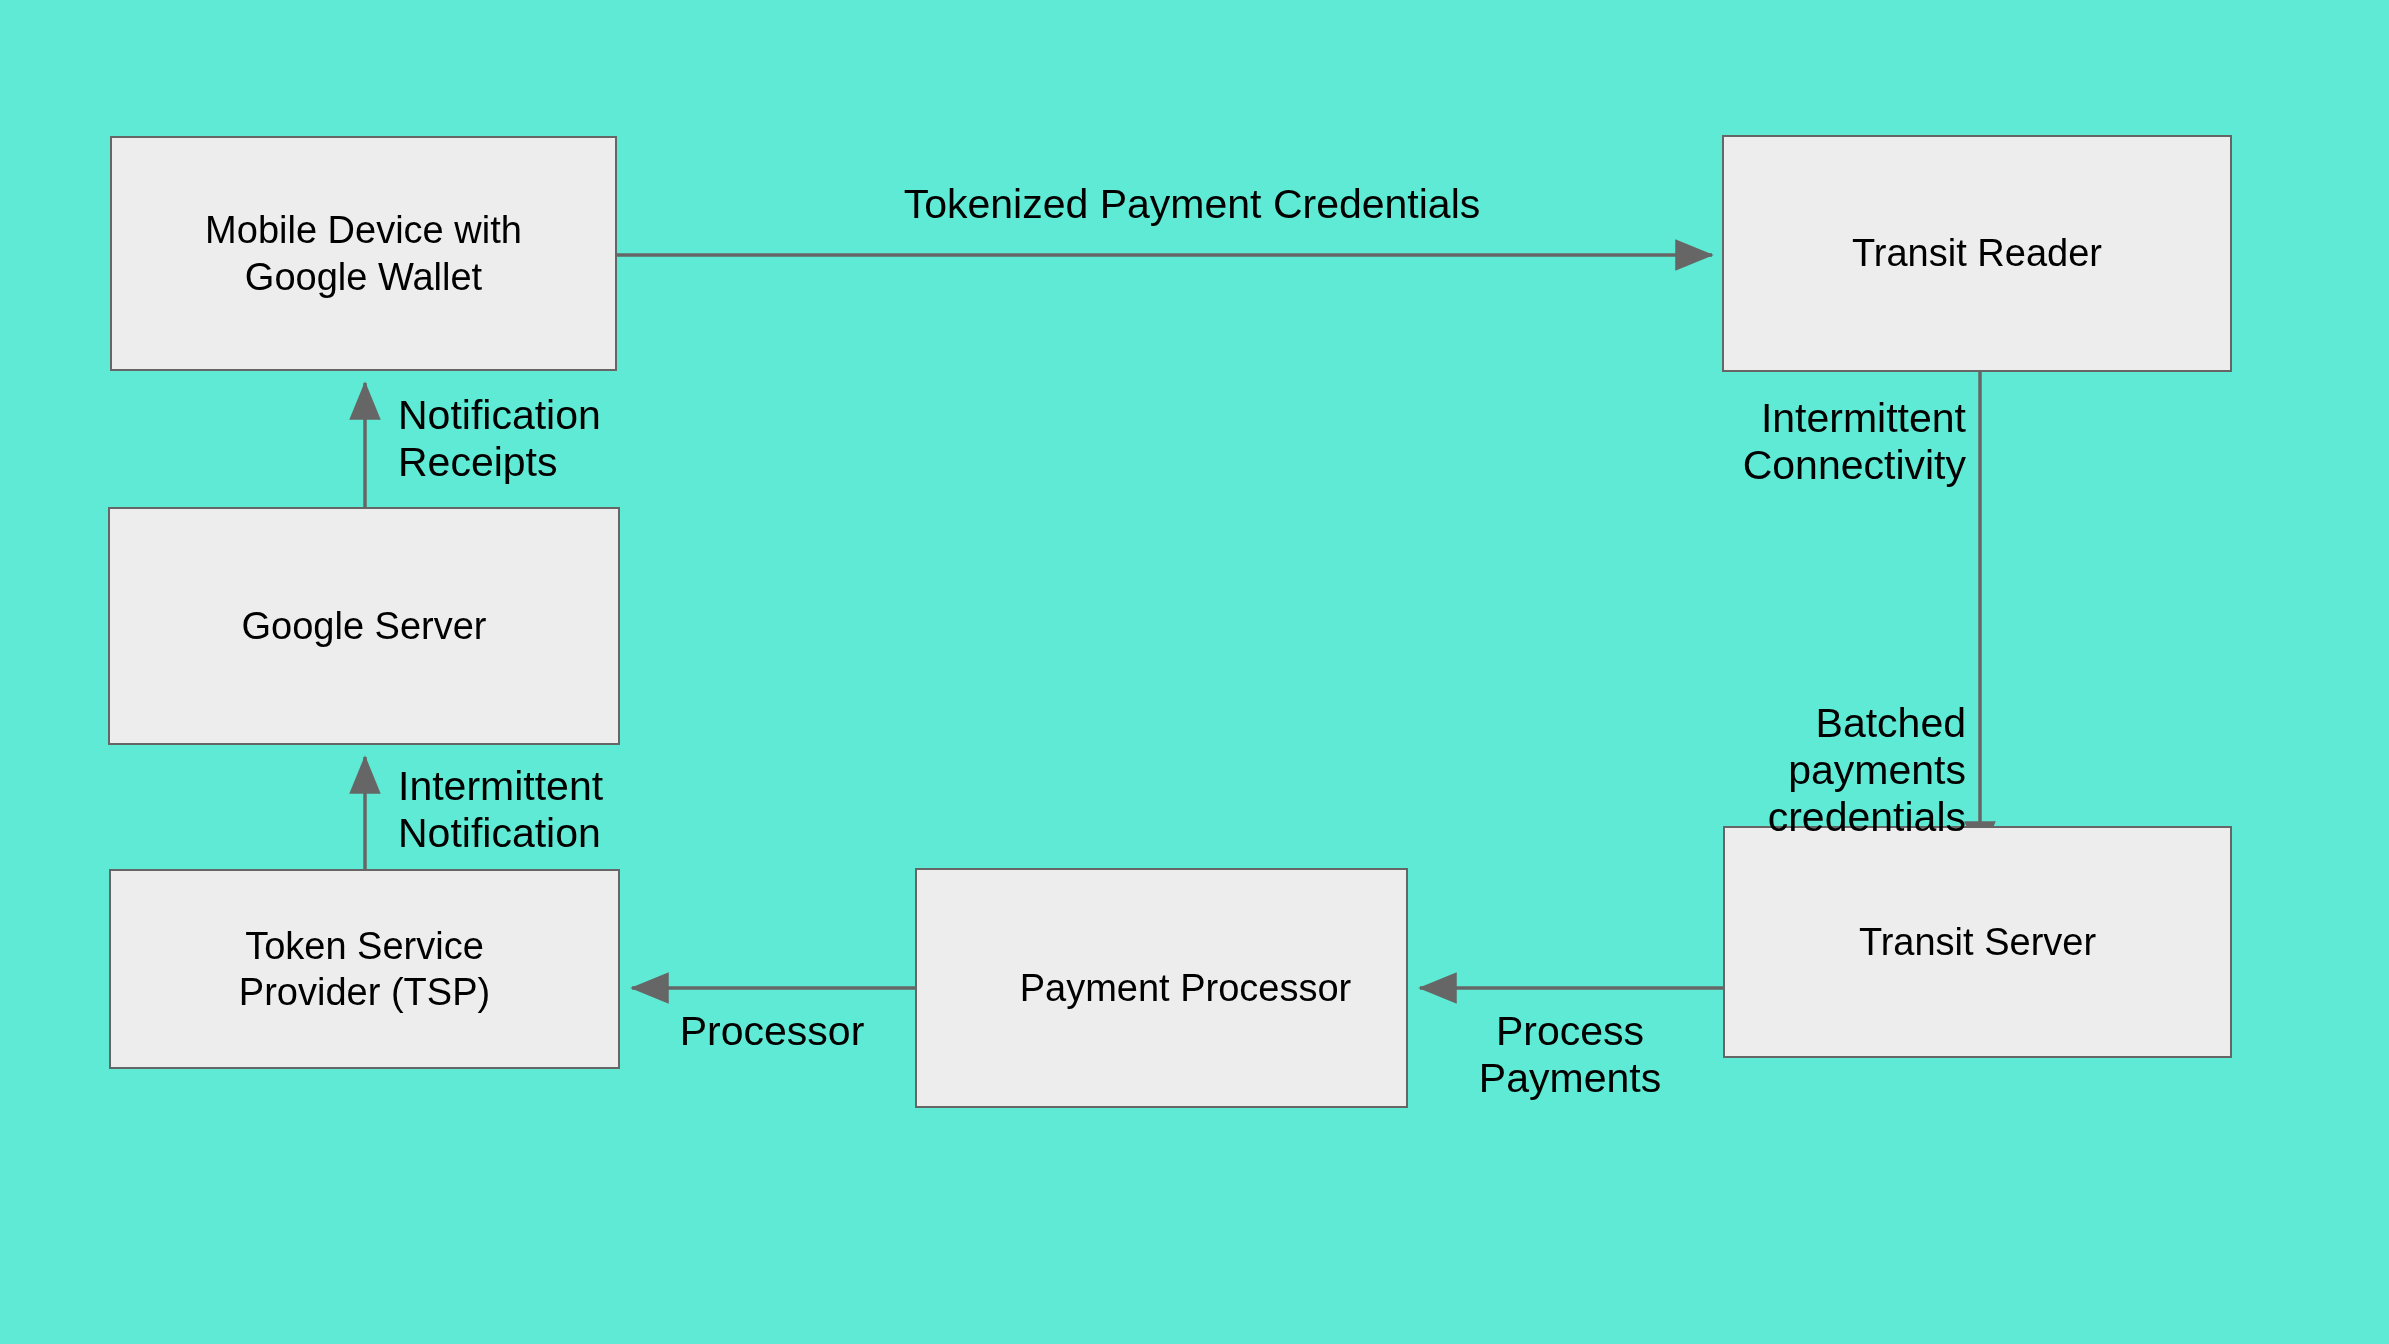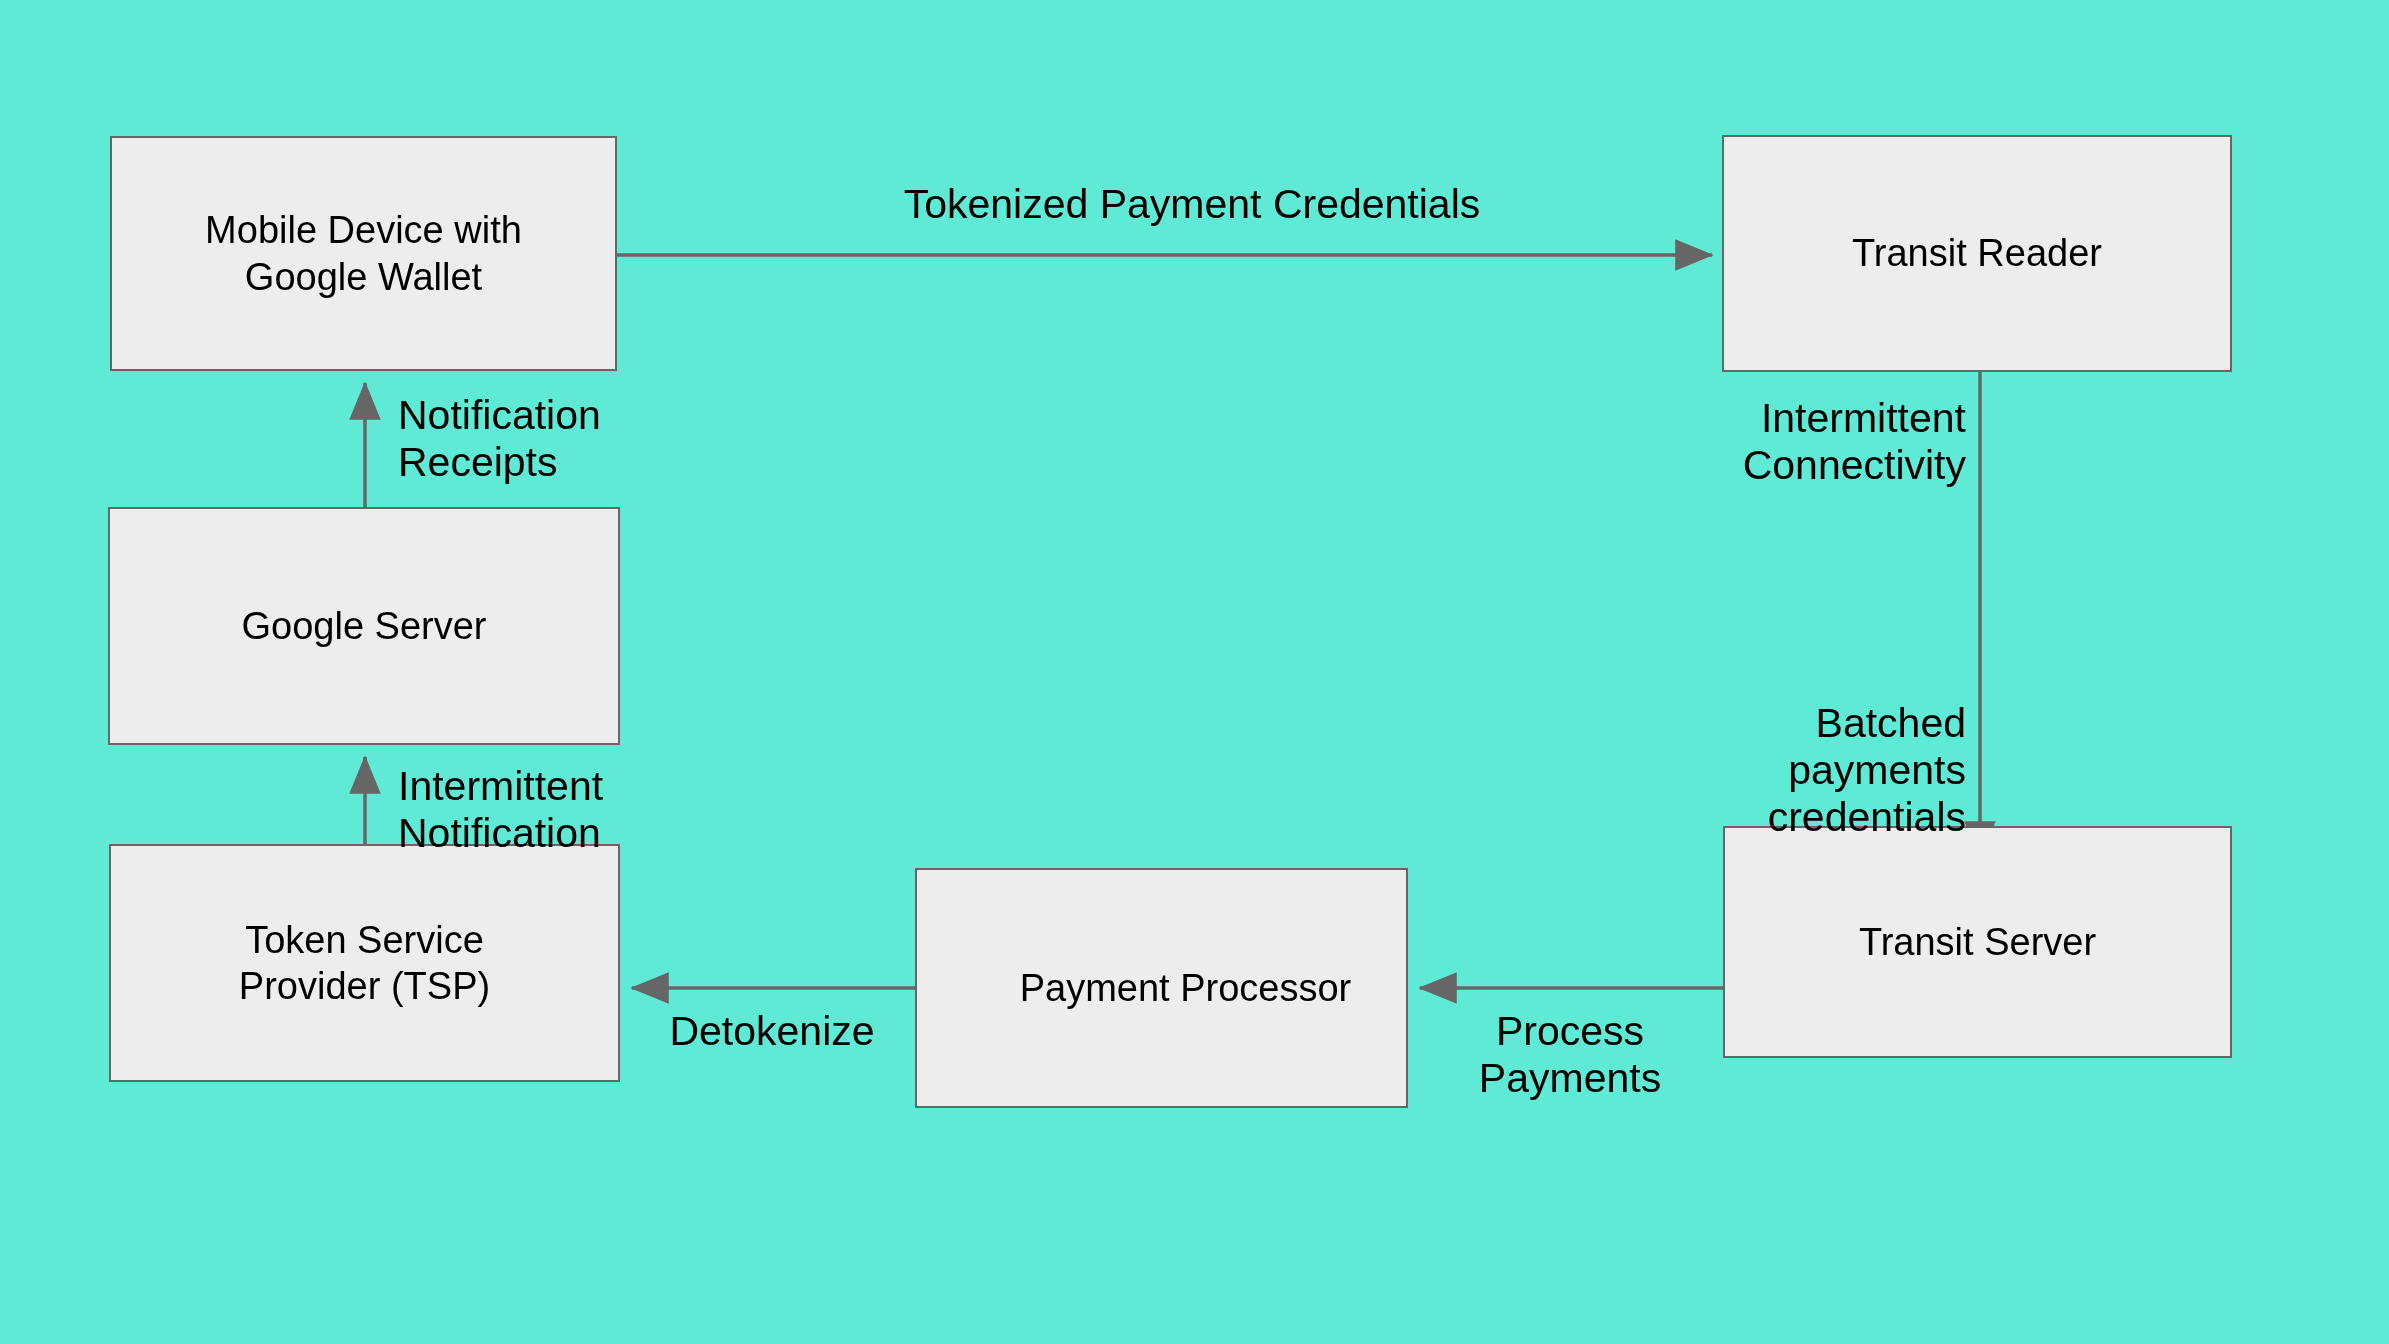--- a/index.html
+++ b/index.html
@@ -95,21 +95,21 @@
 
   <div class="node-box" style="left:110px; top:136px; width:507px; height:235px;">
     <span class="node-label">Mobile Device with
 Google Wallet</span>
   </div>
 
   <div class="node-box" style="left:108px; top:507px; width:512px; height:238px;">
     <span class="node-label">Google Server</span>
   </div>
 
-  <div class="node-box" style="left:109px; top:844px; width:511px; height:238px;">
+  <div class="node-box" style="left:109px; top:869px; width:511px; height:200px;">
     <span class="node-label">Token Service
 Provider (TSP)</span>
   </div>
 
   <div class="node-box" style="left:915px; top:868px; width:493px; height:240px;padding-left:48px;">
     <span class="node-label">Payment Processor</span>
   </div>
 
   <div class="node-box" style="left:1722px; top:135px; width:510px; height:237px;">
     <span class="node-label">Transit Reader</span>
@@ -124,21 +124,21 @@
   <div class="edge-label el-right" style="left:1966px; top:395px;">Intermittent
 Connectivity</div>
 
   <div class="edge-label el-right" style="left:1966px; top:700px;text-align:right;">Batched
 payments
 credentials</div>
 
   <div class="edge-label el-center" style="left:1570px; top:1008px;">Process
 Payments</div>
 
-  <div class="edge-label el-center" style="left:772px; top:1008px;">Detokenize</div>
+  <div class="edge-label el-center" style="left:772px; top:1008px;">Processor</div>
 
   <div class="edge-label el-left" style="left:398px; top:763px;">Intermittent
 Notification</div>
 
   <div class="edge-label el-left" style="left:398px; top:392px;">Notification
 Receipts</div>
 
 </div>
 
 </body></html>

